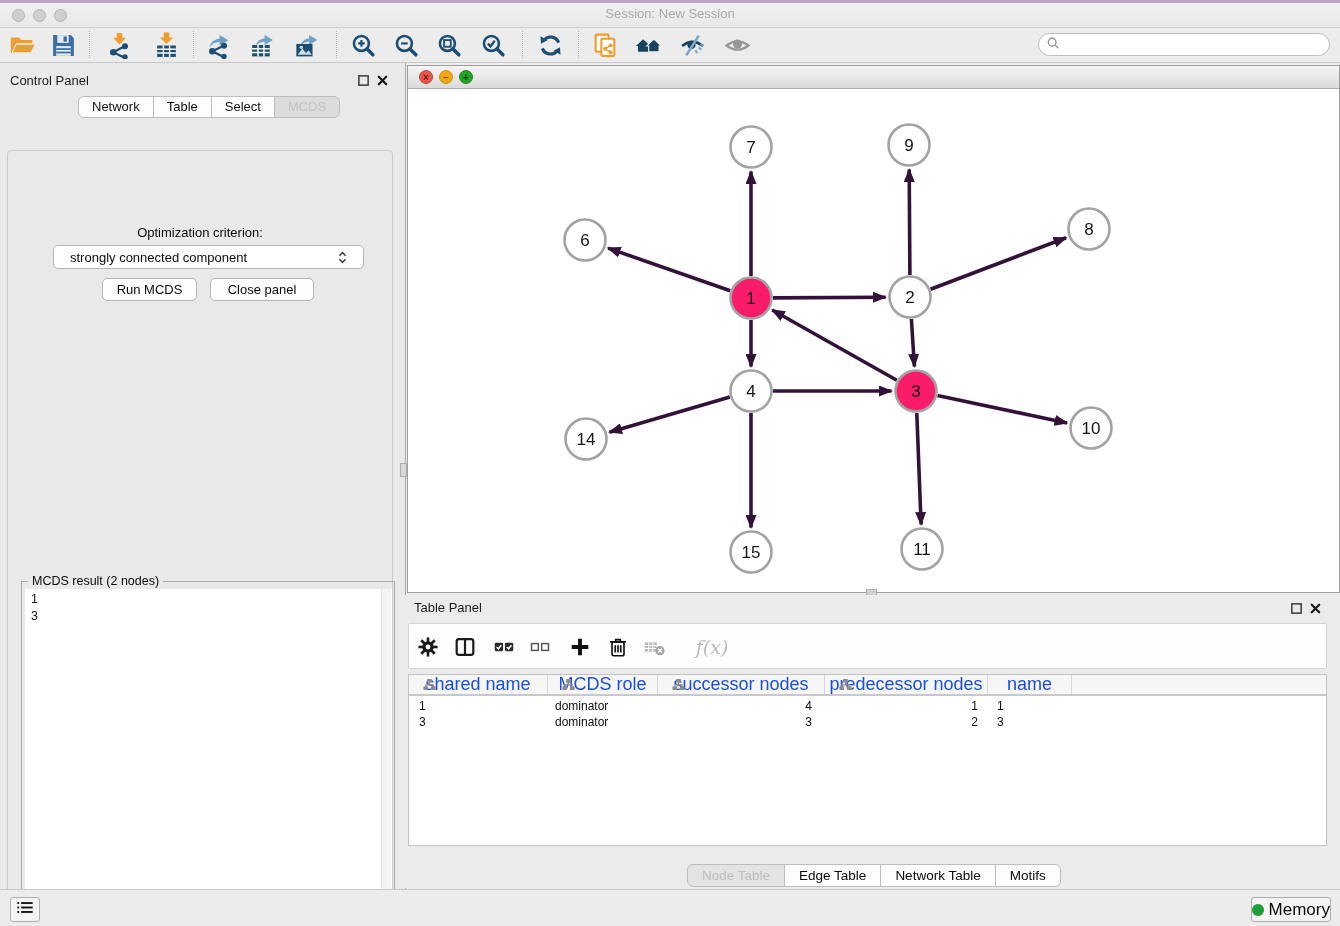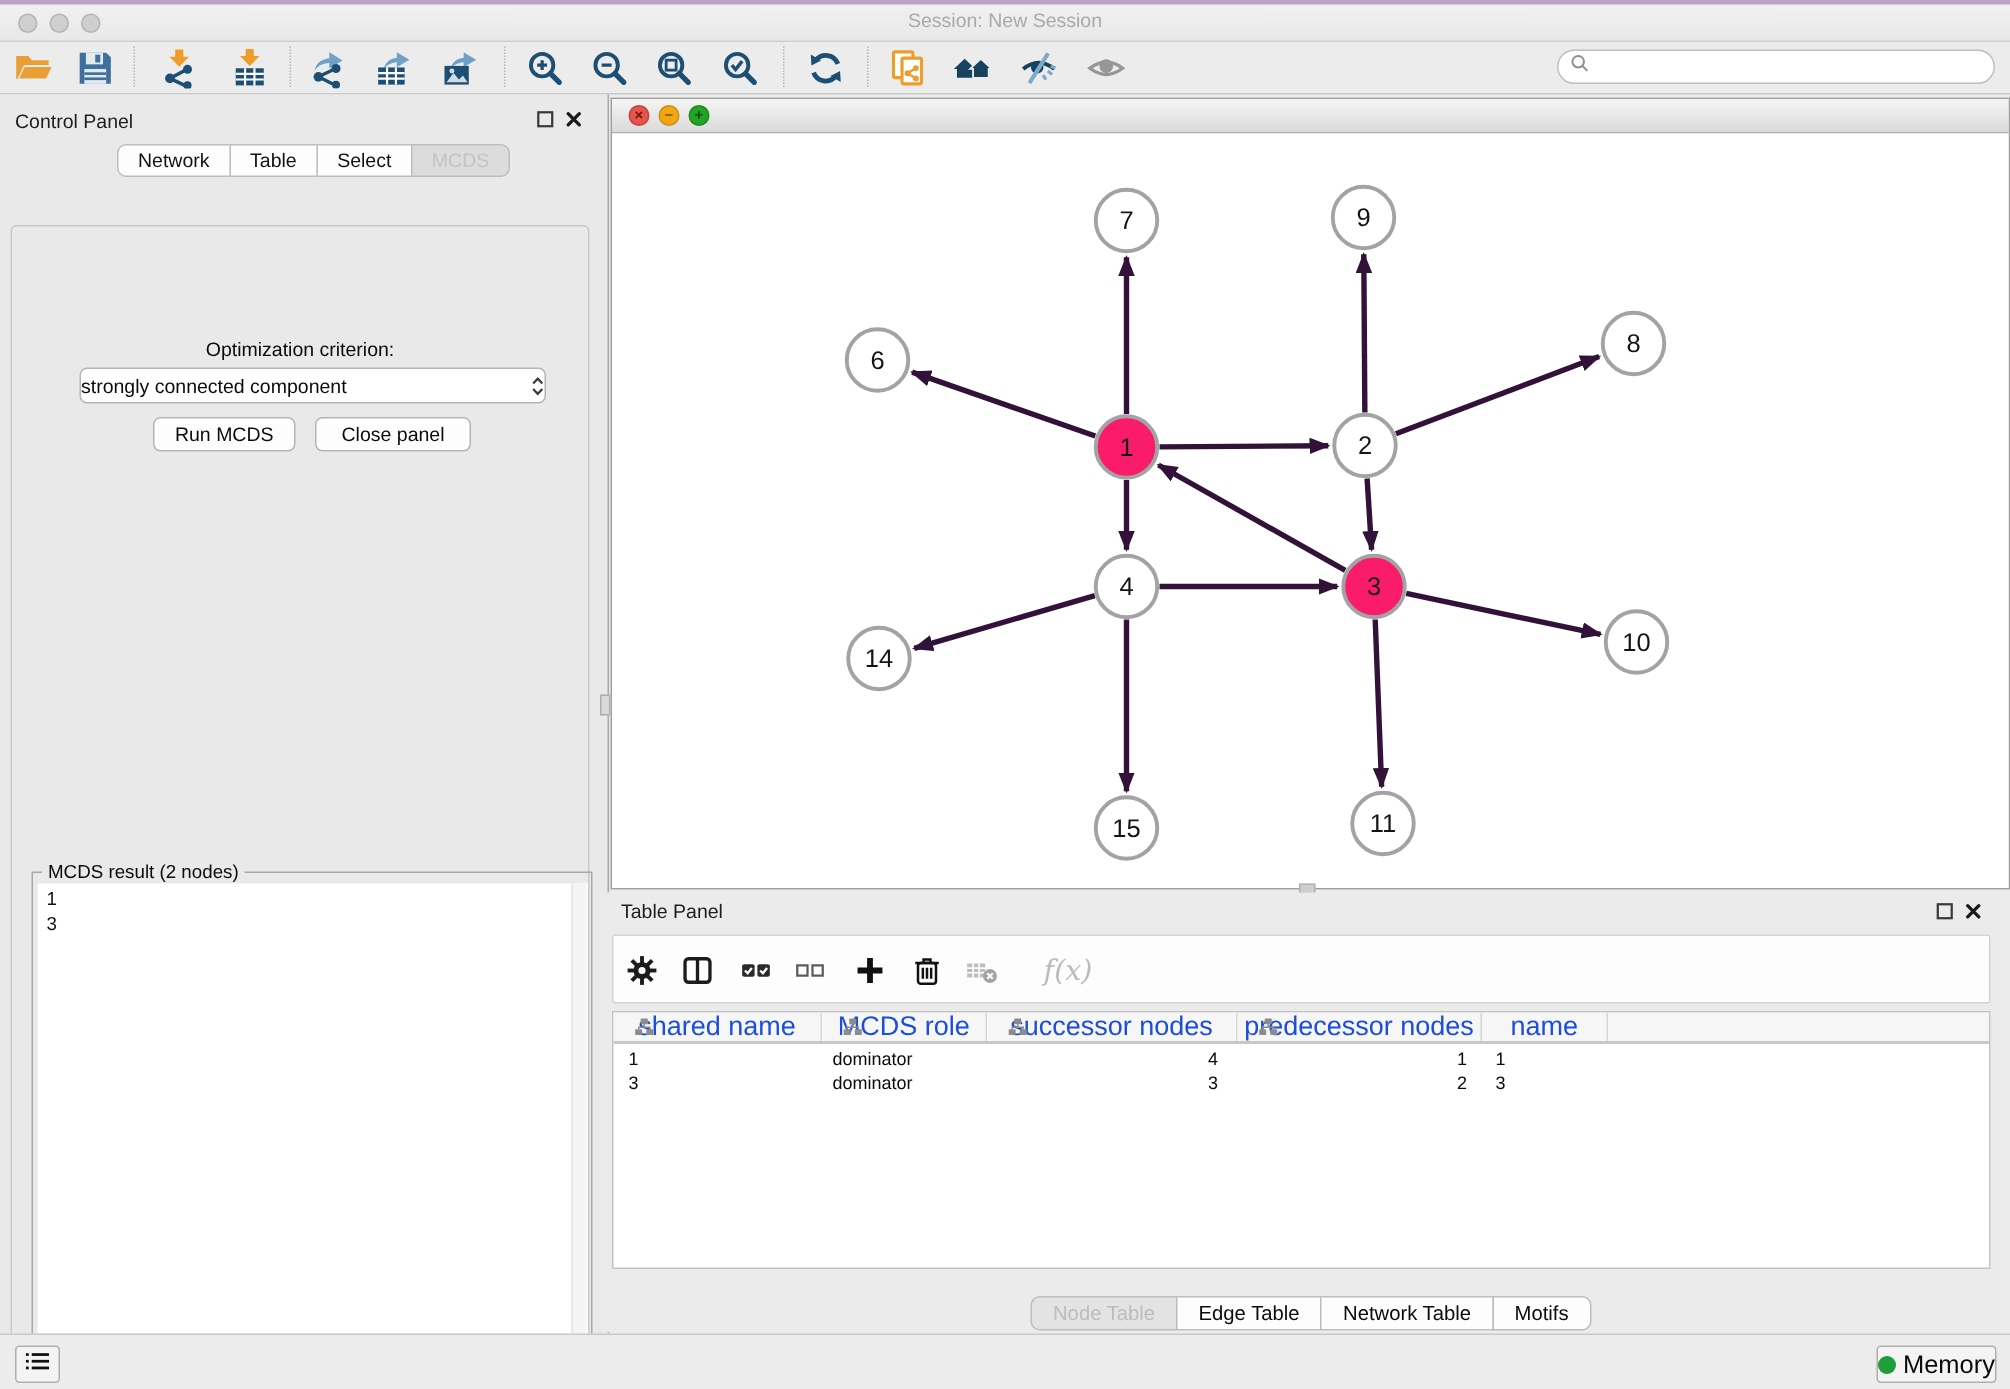--- a/index.html
+++ b/index.html
@@ -37,21 +37,21 @@
   .tab-row { position:absolute; display:flex; }
   .tab { height:22px; line-height:20px; padding:0 13px; font-size:13px; color:#111;
     background:#fdfdfd; border:1px solid #bdbdbd; margin-left:-1px; }
   .tab.first { border-radius:6px 0 0 6px; margin-left:0; }
   .tab.last { border-radius:0 6px 6px 0; }
   .tab.selected { background:#dcdcdc; color:#c3c3c3; }
   #cp-tabs { left:78px; top:33px; }
   #opt-label { position:absolute; left:0; top:74px; width:100%; text-align:center; font-size:13px; color:#0b0b0b; }
   #criterion-select { position:absolute; left:45px; top:94px; width:311px; height:24px; background:#fff;
     border:1px solid #b5b5b5; border-radius:5px; display:flex; align-items:center;
-    font-size:13px; color:#0b0b0b; padding:0 0; }
+    font-size:13px; color:#0b0b0b; padding:0 16px; }
   #criterion-select .spin { margin-left:auto; }
   #criterion-select svg { width:9px; height:17px; display:block; }
   .push-btn { position:absolute; height:23px; background:#fdfdfd; border:1px solid #b5b5b5;
     border-radius:5px; font-size:13px; color:#0b0b0b; text-align:center; line-height:21px; }
   #run-btn { left:94px; top:127px; width:95px; }
   #closep-btn { left:202px; top:127px; width:104px; }
   #result-group { position:absolute; left:13px; top:430px; width:374px; height:378px;
     border:1px solid #a8a8a8; }
   #result-legend { position:absolute; left:6px; top:-8px; background:#e9e9e9; padding:0 4px;
     font-size:12.5px; color:#0b0b0b; }

